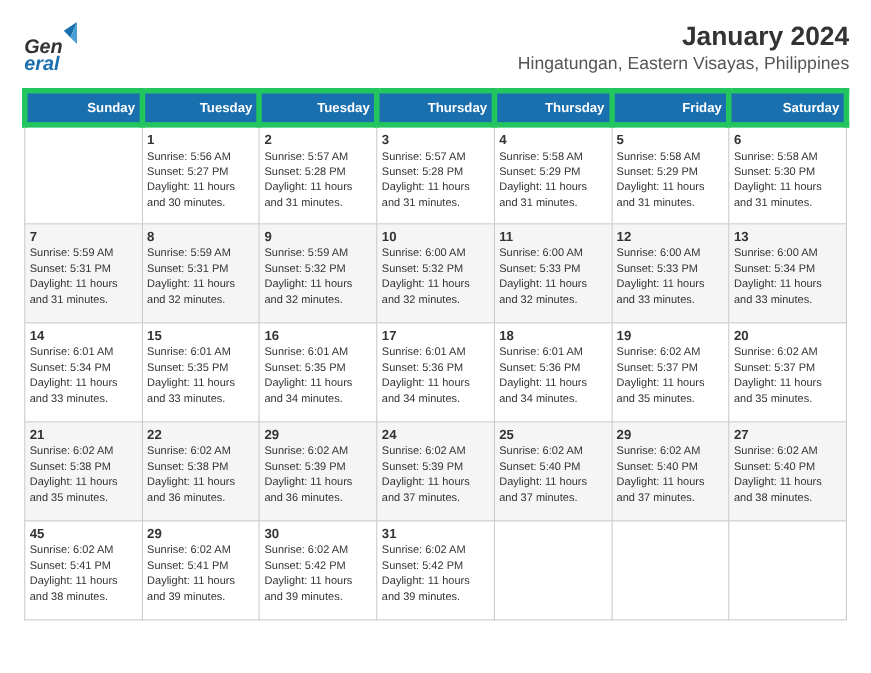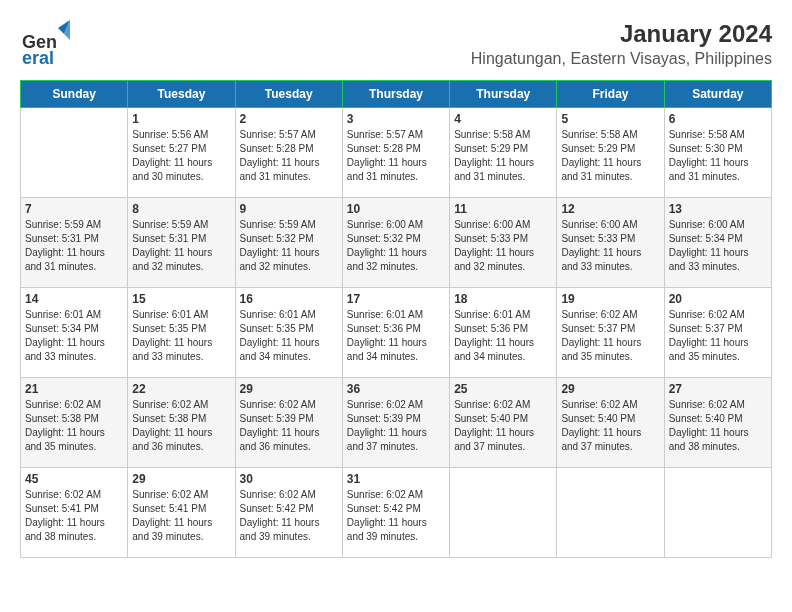--- a/index.html
+++ b/index.html
@@ -13,20 +13,21 @@
     .header {
       display: flex;
       justify-content: space-between;
       align-items: flex-start;
       margin-bottom: 10px;
     }
     .logo {
       display: flex;
       align-items: flex-start;
       gap: 4px;
+      font-style: italic;
     }
     .logo-text {
       font-size: 18px;
       font-weight: bold;
       color: #333;
       line-height: 1.1;
     }
     .logo-text span {
       color: #1a6faf;
     }
@@ -45,24 +46,24 @@
     }
     table {
       width: 100%;
       border-collapse: collapse;
       font-size: 11px;
     }
     thead th {
       background-color: #1a6faf;
       color: #fff;
       padding: 6px 4px;
-      text-align: center;
+      text-align: right;
       font-size: 12px;
       font-weight: bold;
-      border: 1px solid #22c55e;
+      border: 5px solid #22c55e;
     }
     tbody td {
       border: 1px solid #ccc;
       vertical-align: top;
       padding: 4px;
       height: 90px;
       width: calc(100% / 7);
     }
     .day-num {
       font-weight: bold;
@@ -209,21 +210,21 @@
         </td>
         <td>
           <div class="day-num">22</div>
           <div class="day-info">Sunrise: 6:02 AM<br>Sunset: 5:38 PM<br>Daylight: 11 hours<br>and 36 minutes.</div>
         </td>
         <td>
           <div class="day-num">29</div>
           <div class="day-info">Sunrise: 6:02 AM<br>Sunset: 5:39 PM<br>Daylight: 11 hours<br>and 36 minutes.</div>
         </td>
         <td>
-          <div class="day-num">36</div>
+          <div class="day-num">24</div>
           <div class="day-info">Sunrise: 6:02 AM<br>Sunset: 5:39 PM<br>Daylight: 11 hours<br>and 37 minutes.</div>
         </td>
         <td>
           <div class="day-num">25</div>
           <div class="day-info">Sunrise: 6:02 AM<br>Sunset: 5:40 PM<br>Daylight: 11 hours<br>and 37 minutes.</div>
         </td>
         <td>
           <div class="day-num">29</div>
           <div class="day-info">Sunrise: 6:02 AM<br>Sunset: 5:40 PM<br>Daylight: 11 hours<br>and 37 minutes.</div>
         </td>

